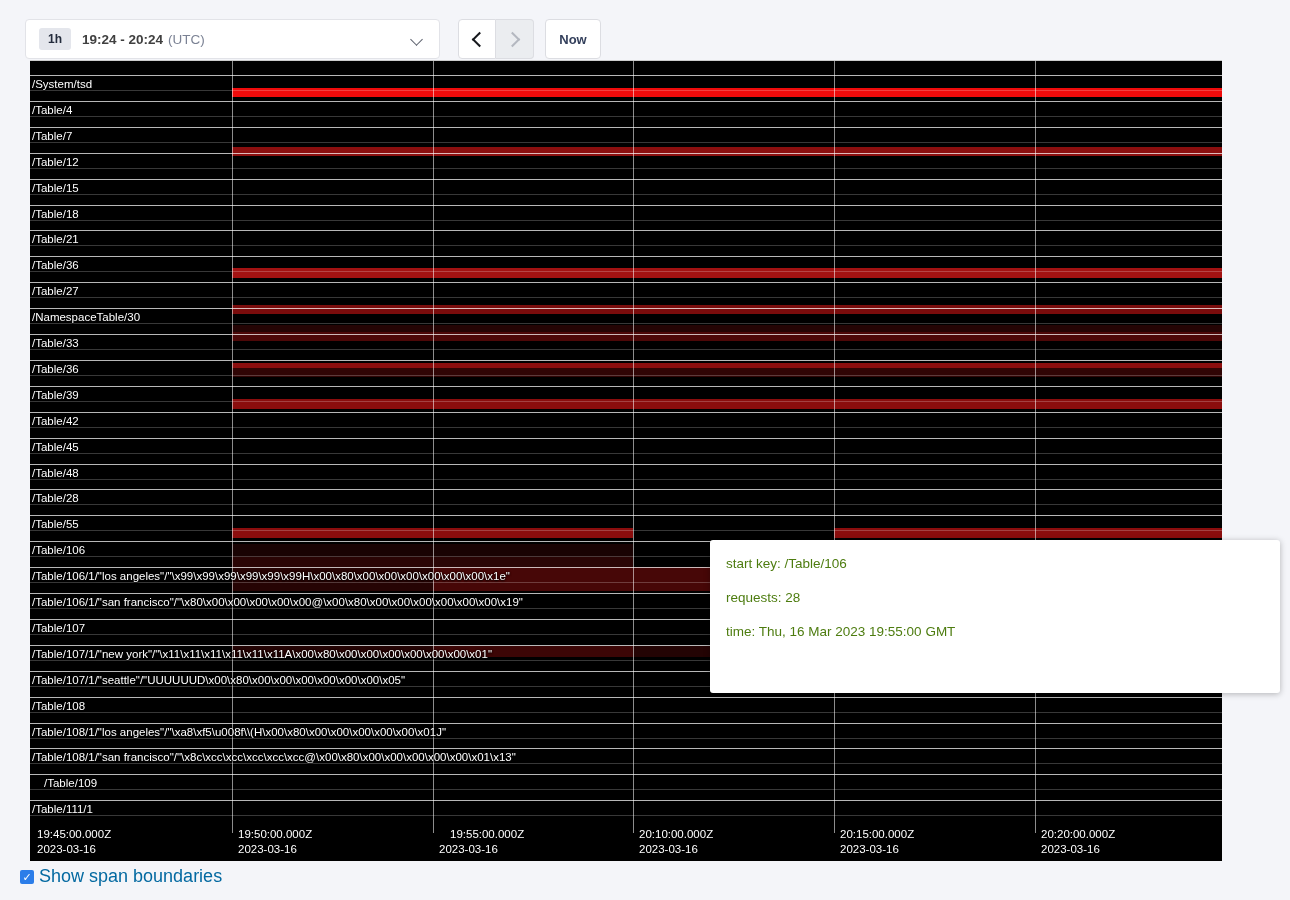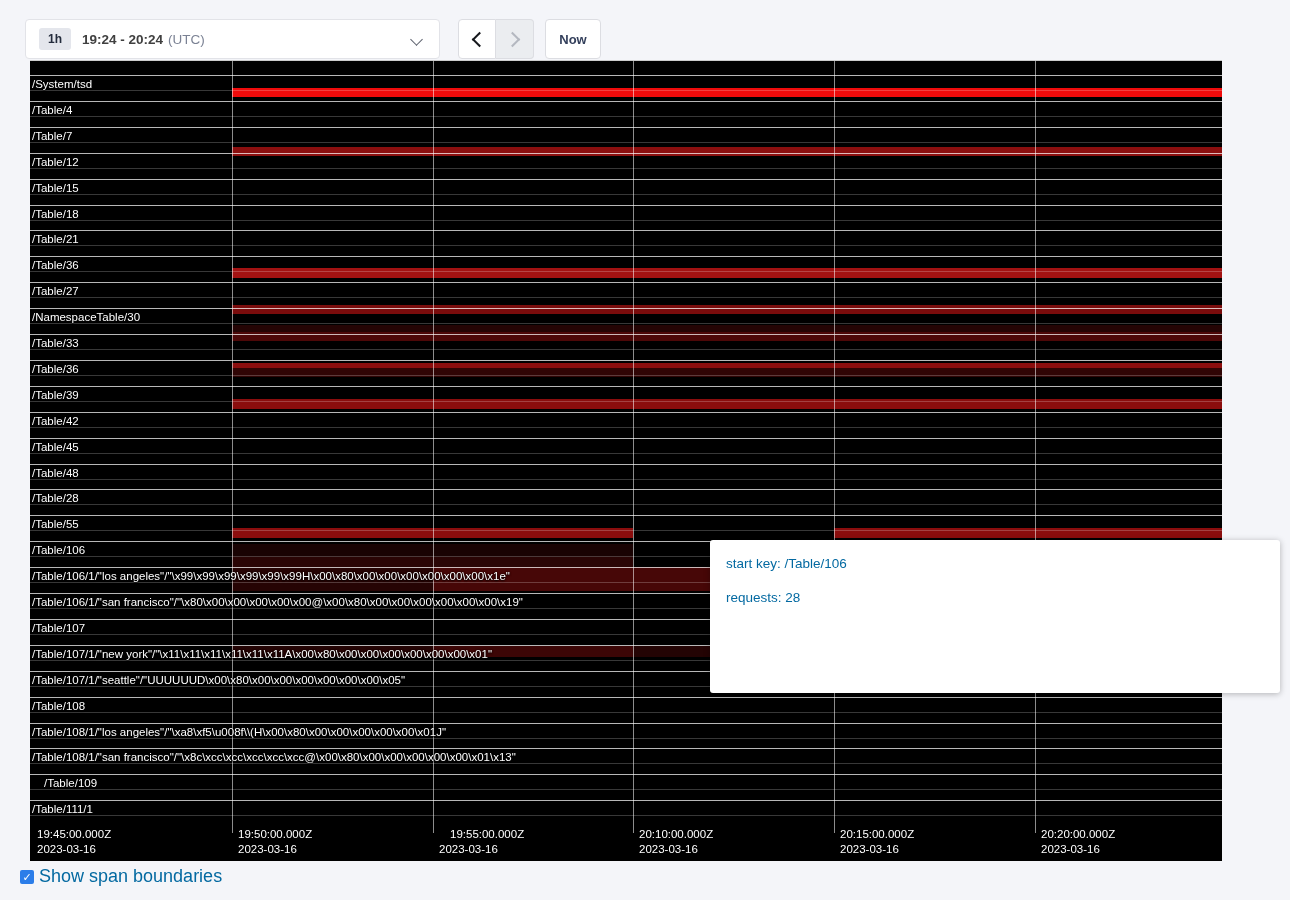--- a/index.html
+++ b/index.html
@@ -39,21 +39,21 @@
   .vline{position:absolute;top:0;width:1px;height:772px;background:rgba(255,255,255,.55);}
   .rowlabel{position:absolute;color:#fff;font-size:11.5px;line-height:12px;white-space:nowrap;
             text-shadow:0 1px 2px #000,0 0 2px #000;}
   .axis-label{position:absolute;color:#fff;font-size:11.5px;font-weight:500;line-height:15px;
               white-space:nowrap;}
 
   
   .tooltip{position:absolute;left:710px;top:540px;width:570px;height:153px;background:#fff;
            border-radius:3px;box-shadow:0 1px 6px rgba(0,0,0,.28);box-sizing:border-box;
            padding:13px 16px;z-index:5;}
-  .tt-line{font-size:13.5px;color:#0369a1;line-height:22px;margin-bottom:12px;white-space:nowrap;
+  .tt-line{font-size:13.5px;color:#4d7c0f;line-height:22px;margin-bottom:12px;white-space:nowrap;
            overflow:hidden;}
 
   
   .cb-row{position:absolute;left:20px;top:866px;display:flex;align-items:center;cursor:pointer;}
   .cb-box{width:14px;height:14px;background:#2b7de9;border-radius:2px;color:#fff;font-size:11px;
           line-height:14px;text-align:center;font-weight:bold;}
   .cb-label{margin-left:5px;font-size:18px;color:#0369a1;}
 </style>
 </head>
 <body>
@@ -199,20 +199,21 @@
       <div class="axis-label" style="left: 609px; top: 781px;">2023-03-16</div>
       <div class="axis-label" style="left: 810px; top: 766px;">20:15:00.000Z</div>
       <div class="axis-label" style="left: 810px; top: 781px;">2023-03-16</div>
       <div class="axis-label" style="left: 1011px; top: 766px;">20:20:00.000Z</div>
       <div class="axis-label" style="left: 1011px; top: 781px;">2023-03-16</div>
     </div>
 
   <div class="tooltip">
     <div class="tt-line">start key: /Table/106</div>
     <div class="tt-line">requests: 28</div>
+    <div class="tt-line">time: Thu, 16 Mar 2023 19:55:00 GMT</div>
   </div>
 
   <label class="cb-row">
     <span class="cb-box">✓</span>
     <span class="cb-label">Show span boundaries</span>
   </label>
 
 </div>
 
 </body></html>

